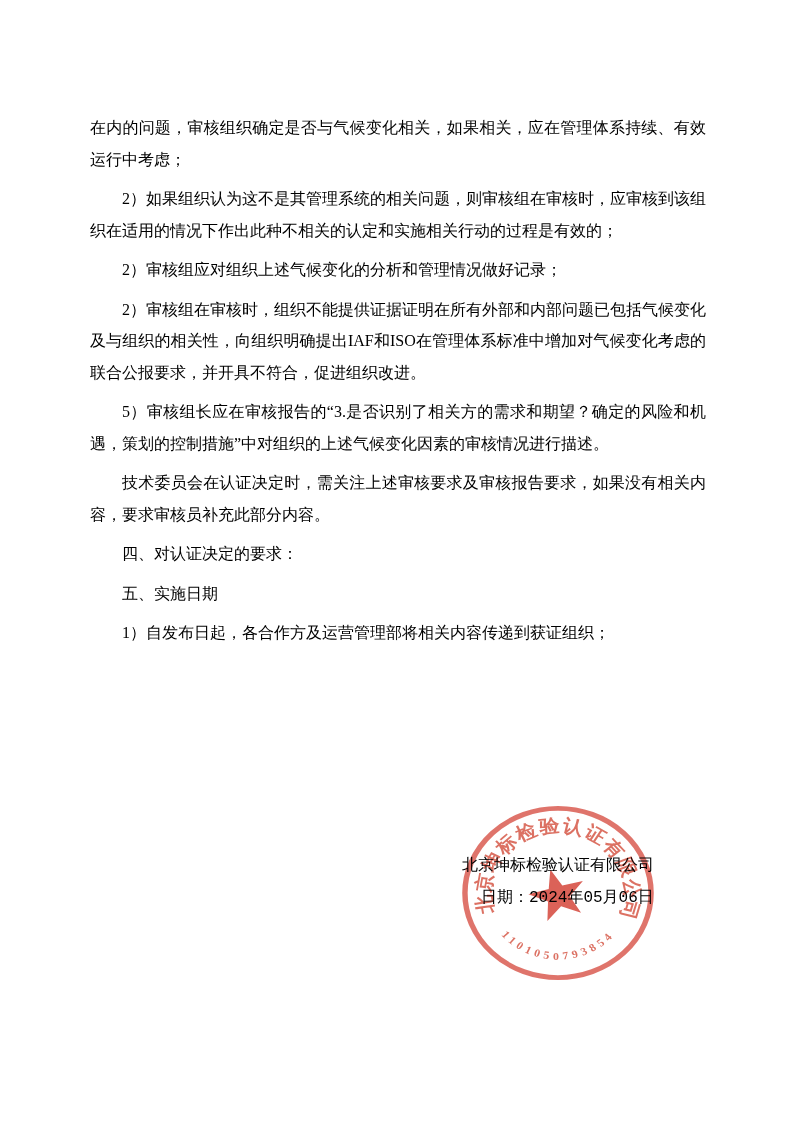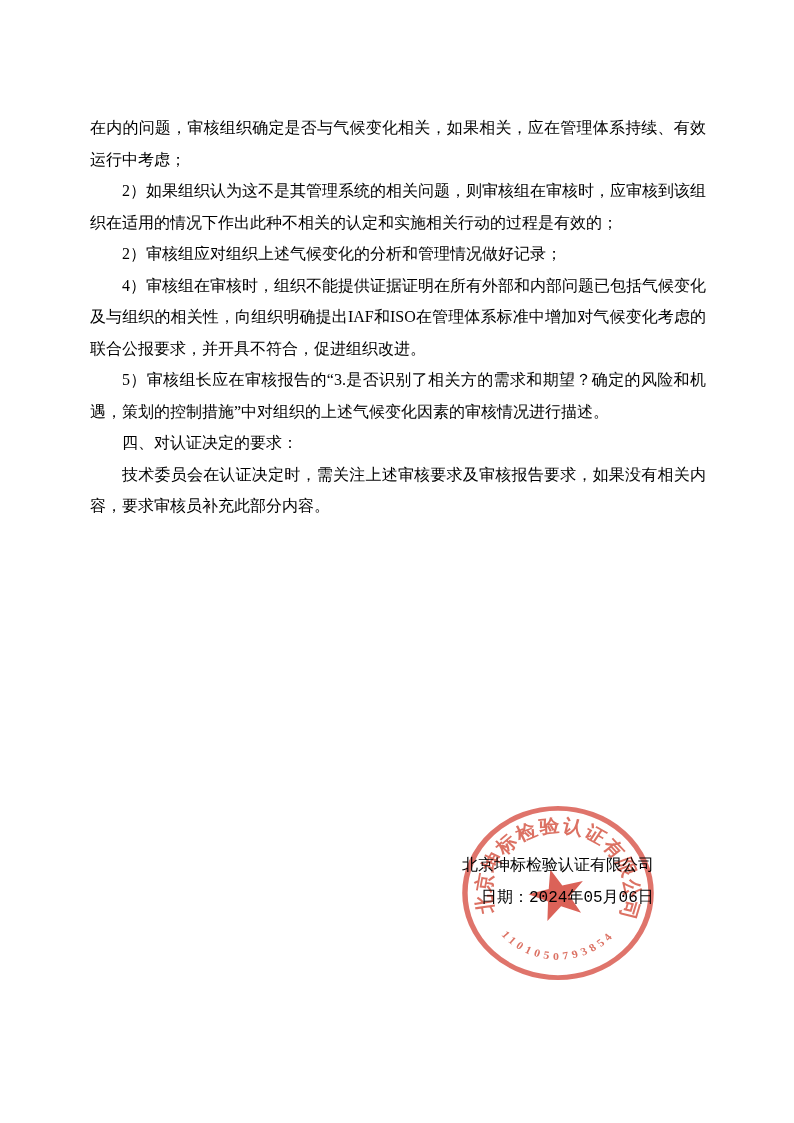--- a/index.html
+++ b/index.html
@@ -21,21 +21,21 @@
     position: absolute;
     left: 90px;
     top: 112px;
     width: 616px;
     font-size: 16px;
     line-height: 31.5px;
     color: #000000;
     text-align: justify;
   }
   .para { margin: 0; }
-  .para.indent { text-indent: 2em; }
+  .para.indent { text-indent: 2em; margin-top: 8px; }
   .sign-line {
     position: absolute;
     font-size: 16px;
     color: #000000;
     white-space: nowrap;
     z-index: 3;
   }
   .sign-company { left: 462px; top: 855px; }
   .sign-date    { left: 481px; top: 887px; font-family: Liberation Mono, monospace; }
   .seal {
@@ -52,24 +52,26 @@
 </style>
 </head>
 <body>
 
 <div class="page">
 
   <div class="body-text">
     <p class="para">在内的问题，审核组织确定是否与气候变化相关，如果相关，应在管理体系持续、有效运行中考虑；</p>
     <p class="para indent">2）如果组织认为这不是其管理系统的相关问题，则审核组在审核时，应审核到该组织在适用的情况下作出此种不相关的认定和实施相关行动的过程是有效的；</p>
     <p class="para indent">2）审核组应对组织上述气候变化的分析和管理情况做好记录；</p>
-    <p class="para indent">4）审核组在审核时，组织不能提供证据证明在所有外部和内部问题已包括气候变化及与组织的相关性，向组织明确提出IAF和ISO在管理体系标准中增加对气候变化考虑的联合公报要求，并开具不符合，促进组织改进。</p>
+    <p class="para indent">2）审核组在审核时，组织不能提供证据证明在所有外部和内部问题已包括气候变化及与组织的相关性，向组织明确提出IAF和ISO在管理体系标准中增加对气候变化考虑的联合公报要求，并开具不符合，促进组织改进。</p>
     <p class="para indent">5）审核组长应在审核报告的“3.是否识别了相关方的需求和期望？确定的风险和机遇，策划的控制措施”中对组织的上述气候变化因素的审核情况进行描述。</p>
+    <p class="para indent">技术委员会在认证决定时，需关注上述审核要求及审核报告要求，如果没有相关内容，要求审核员补充此部分内容。</p>
     <p class="para indent">四、对认证决定的要求：</p>
-    <p class="para indent">技术委员会在认证决定时，需关注上述审核要求及审核报告要求，如果没有相关内容，要求审核员补充此部分内容。</p>
+    <p class="para indent">五、实施日期</p>
+    <p class="para indent">1）自发布日起，各合作方及运营管理部将相关内容传递到获证组织；</p>
   </div>
 
   <svg class="seal" width="198" height="180" viewBox="0 0 200 200" preserveAspectRatio="none">
 
     <circle cx="100" cy="100" r="94" fill="none" stroke="#d5453a" stroke-width="5.5" opacity="0.85"></circle>
 
     <polygon points="100,73 107.1,93.3 128.5,93.7 111.4,106.7 117.6,127.3 100,115 82.4,127.3 88.6,106.7 71.5,93.7 92.9,93.3" fill="#d0392c" opacity="0.9" transform="rotate(-15 100 103)"></polygon>
 
     <defs>
       <path id="arcTop" d="M 36.1 123.3 A 68 68 0 1 1 163.9 123.3"></path>

